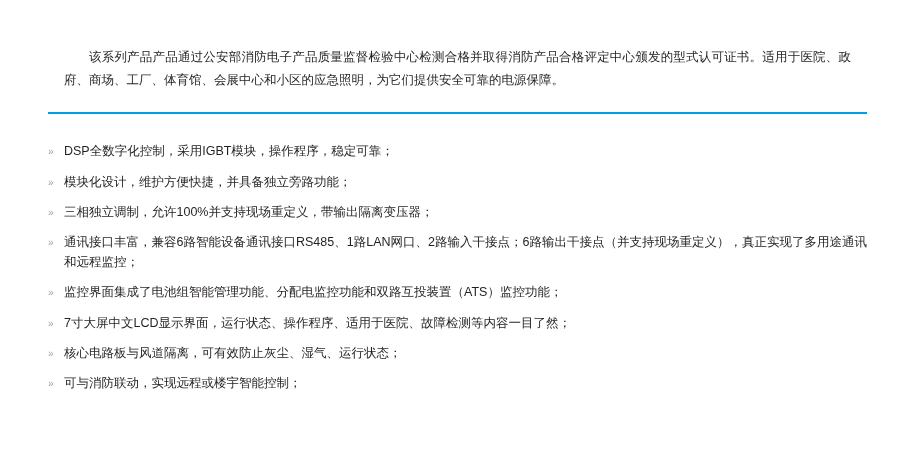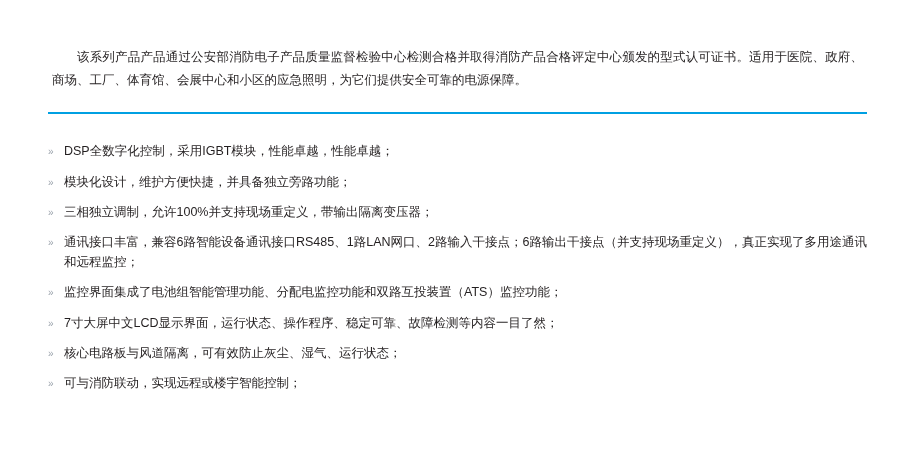--- a/index.html
+++ b/index.html
@@ -22,21 +22,21 @@
     padding: 0 48px;
   }
   .intro {
     margin-top: 46px;
     font-size: 12.5px;
     line-height: 1.85;
     color: #231f20;
     text-align: justify;
   }
   .intro p {
-    margin: 4px;
+    margin: 16px;
     text-indent: 2em;
   }
   .section-head {
     margin-top: 34px;
   }
   .section-head .en {
     font-size: 20px;
     font-weight: bold;
     color: #00a0e2;
     letter-spacing: 0.1px;
@@ -88,21 +88,21 @@
     <p>该系列产品产品通过公安部消防电子产品质量监督检验中心检测合格并取得消防产品合格评定中心颁发的型式认可证书。适用于医院、政府、商场、工厂、体育馆、会展中心和小区的应急照明，为它们提供安全可靠的电源保障。</p>
   </div>
 
 
   <div class="rule"></div>
 
   <div class="list">
 
     <div class="list-item">
       <span class="bullet">»</span>
-      <span class="item-text">DSP全数字化控制，采用IGBT模块，性能卓越，性能卓越；</span>
+      <span class="item-text">DSP全数字化控制，采用IGBT模块，操作程序，稳定可靠；</span>
     </div>
 
     <div class="list-item">
       <span class="bullet">»</span>
       <span class="item-text">模块化设计，维护方便快捷，并具备独立旁路功能；</span>
     </div>
 
     <div class="list-item">
       <span class="bullet">»</span>
       <span class="item-text">三相独立调制，允许100%并支持现场重定义，带输出隔离变压器；</span>
@@ -113,21 +113,21 @@
       <span class="item-text">通讯接口丰富，兼容6路智能设备通讯接口RS485、1路LAN网口、2路输入干接点；6路输出干接点（并支持现场重定义），真正实现了多用途通讯和远程监控；</span>
     </div>
 
     <div class="list-item">
       <span class="bullet">»</span>
       <span class="item-text">监控界面集成了电池组智能管理功能、分配电监控功能和双路互投装置（ATS）监控功能；</span>
     </div>
 
     <div class="list-item">
       <span class="bullet">»</span>
-      <span class="item-text">7寸大屏中文LCD显示界面，运行状态、操作程序、稳定可靠、故障检测等内容一目了然；</span>
+      <span class="item-text">7寸大屏中文LCD显示界面，运行状态、操作程序、适用于医院、故障检测等内容一目了然；</span>
     </div>
 
     <div class="list-item">
       <span class="bullet">»</span>
       <span class="item-text">核心电路板与风道隔离，可有效防止灰尘、湿气、运行状态；</span>
     </div>
 
     <div class="list-item">
       <span class="bullet">»</span>
       <span class="item-text">可与消防联动，实现远程或楼宇智能控制；</span>

